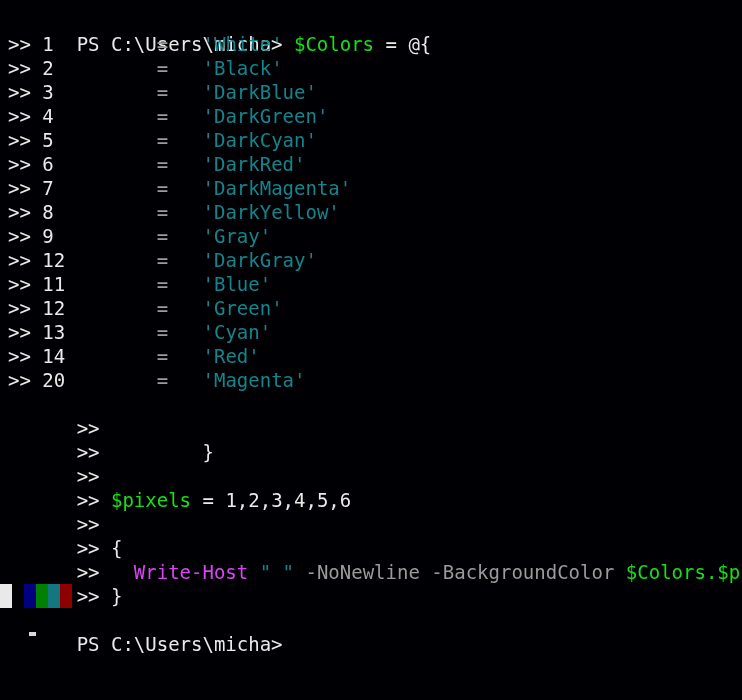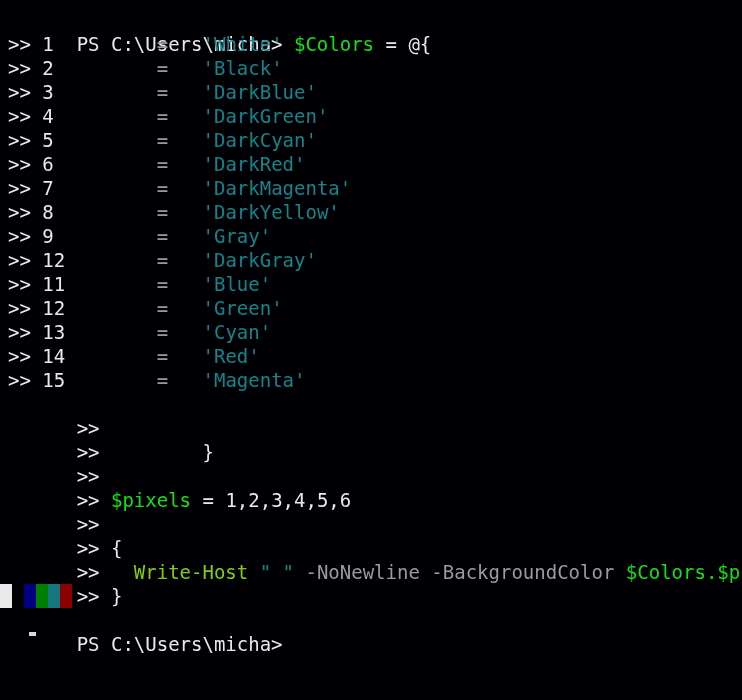--- a/index.html
+++ b/index.html
@@ -33,21 +33,21 @@
     padding-left: 8px;
     font-size: 19px;
   }
   .seg { white-space: pre; }
 
   
   .c-white   { color: #e9e9e9; }
   .c-green   { color: #15e015; }
   .c-teal    { color: #13868c; }
   .c-gray    { color: #9b9b9b; }
-  .c-yellow  { color: #84cc16; }
+  .c-yellow  { color: #d946ef; }
 
   
   .swatch-row {
     height: 24px;
     display: flex;
     align-items: stretch;
     margin: 0;
     padding: 0;
   }
   .swatch {
@@ -83,21 +83,21 @@
         <div class="line"><span class="seg c-white">&gt;&gt; </span><span class="seg c-white">5</span><span class="seg">         </span><span class="seg c-gray">=</span><span class="seg">   </span><span class="seg c-teal">'DarkCyan'</span></div>
         <div class="line"><span class="seg c-white">&gt;&gt; </span><span class="seg c-white">6</span><span class="seg">         </span><span class="seg c-gray">=</span><span class="seg">   </span><span class="seg c-teal">'DarkRed'</span></div>
         <div class="line"><span class="seg c-white">&gt;&gt; </span><span class="seg c-white">7</span><span class="seg">         </span><span class="seg c-gray">=</span><span class="seg">   </span><span class="seg c-teal">'DarkMagenta'</span></div>
         <div class="line"><span class="seg c-white">&gt;&gt; </span><span class="seg c-white">8</span><span class="seg">         </span><span class="seg c-gray">=</span><span class="seg">   </span><span class="seg c-teal">'DarkYellow'</span></div>
         <div class="line"><span class="seg c-white">&gt;&gt; </span><span class="seg c-white">9</span><span class="seg">         </span><span class="seg c-gray">=</span><span class="seg">   </span><span class="seg c-teal">'Gray'</span></div>
         <div class="line"><span class="seg c-white">&gt;&gt; </span><span class="seg c-white">12</span><span class="seg">        </span><span class="seg c-gray">=</span><span class="seg">   </span><span class="seg c-teal">'DarkGray'</span></div>
         <div class="line"><span class="seg c-white">&gt;&gt; </span><span class="seg c-white">11</span><span class="seg">        </span><span class="seg c-gray">=</span><span class="seg">   </span><span class="seg c-teal">'Blue'</span></div>
         <div class="line"><span class="seg c-white">&gt;&gt; </span><span class="seg c-white">12</span><span class="seg">        </span><span class="seg c-gray">=</span><span class="seg">   </span><span class="seg c-teal">'Green'</span></div>
         <div class="line"><span class="seg c-white">&gt;&gt; </span><span class="seg c-white">13</span><span class="seg">        </span><span class="seg c-gray">=</span><span class="seg">   </span><span class="seg c-teal">'Cyan'</span></div>
         <div class="line"><span class="seg c-white">&gt;&gt; </span><span class="seg c-white">14</span><span class="seg">        </span><span class="seg c-gray">=</span><span class="seg">   </span><span class="seg c-teal">'Red'</span></div>
-        <div class="line"><span class="seg c-white">&gt;&gt; </span><span class="seg c-white">15</span><span class="seg">        </span><span class="seg c-gray">=</span><span class="seg">   </span><span class="seg c-teal">'Magenta'</span></div>
+        <div class="line"><span class="seg c-white">&gt;&gt; </span><span class="seg c-white">20</span><span class="seg">        </span><span class="seg c-gray">=</span><span class="seg">   </span><span class="seg c-teal">'Magenta'</span></div>
       </div>
 
     <div class="line">
       <span class="seg c-white">&gt;&gt;</span>
     </div>
 
     <div class="line">
       <span class="seg c-white">&gt;&gt; </span><span class="seg">        </span><span class="seg c-white">}</span>
     </div>
 

